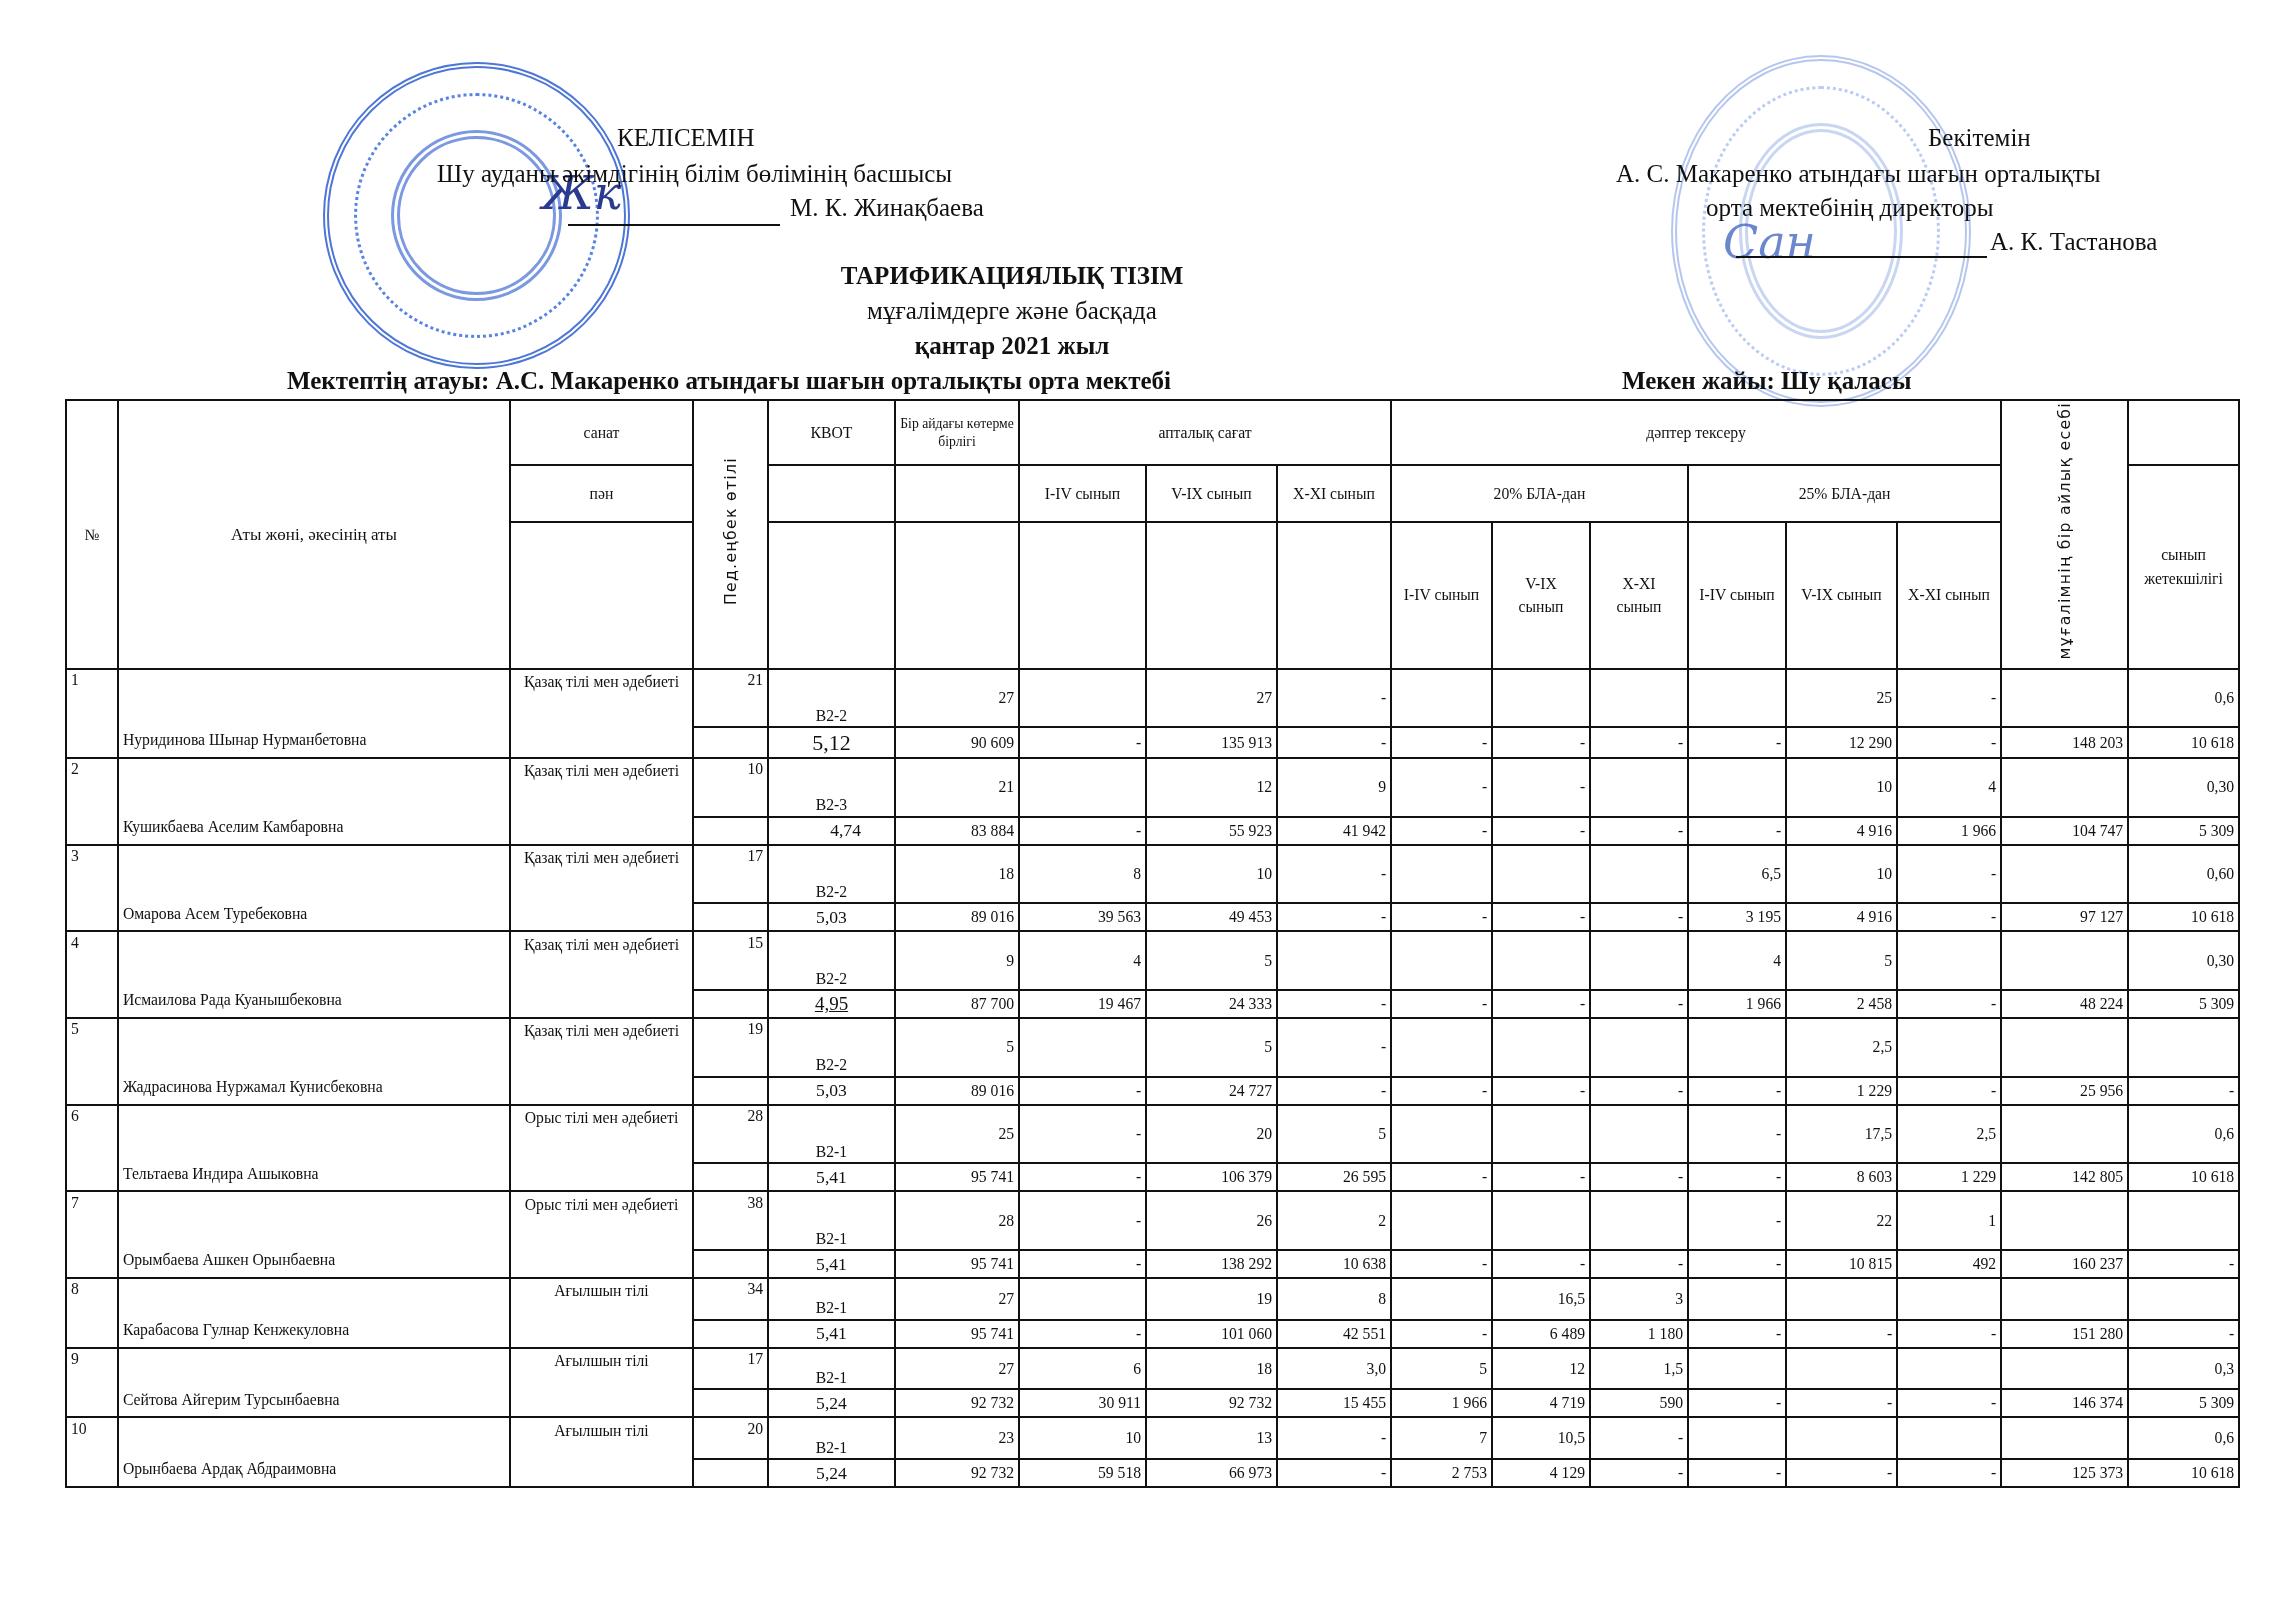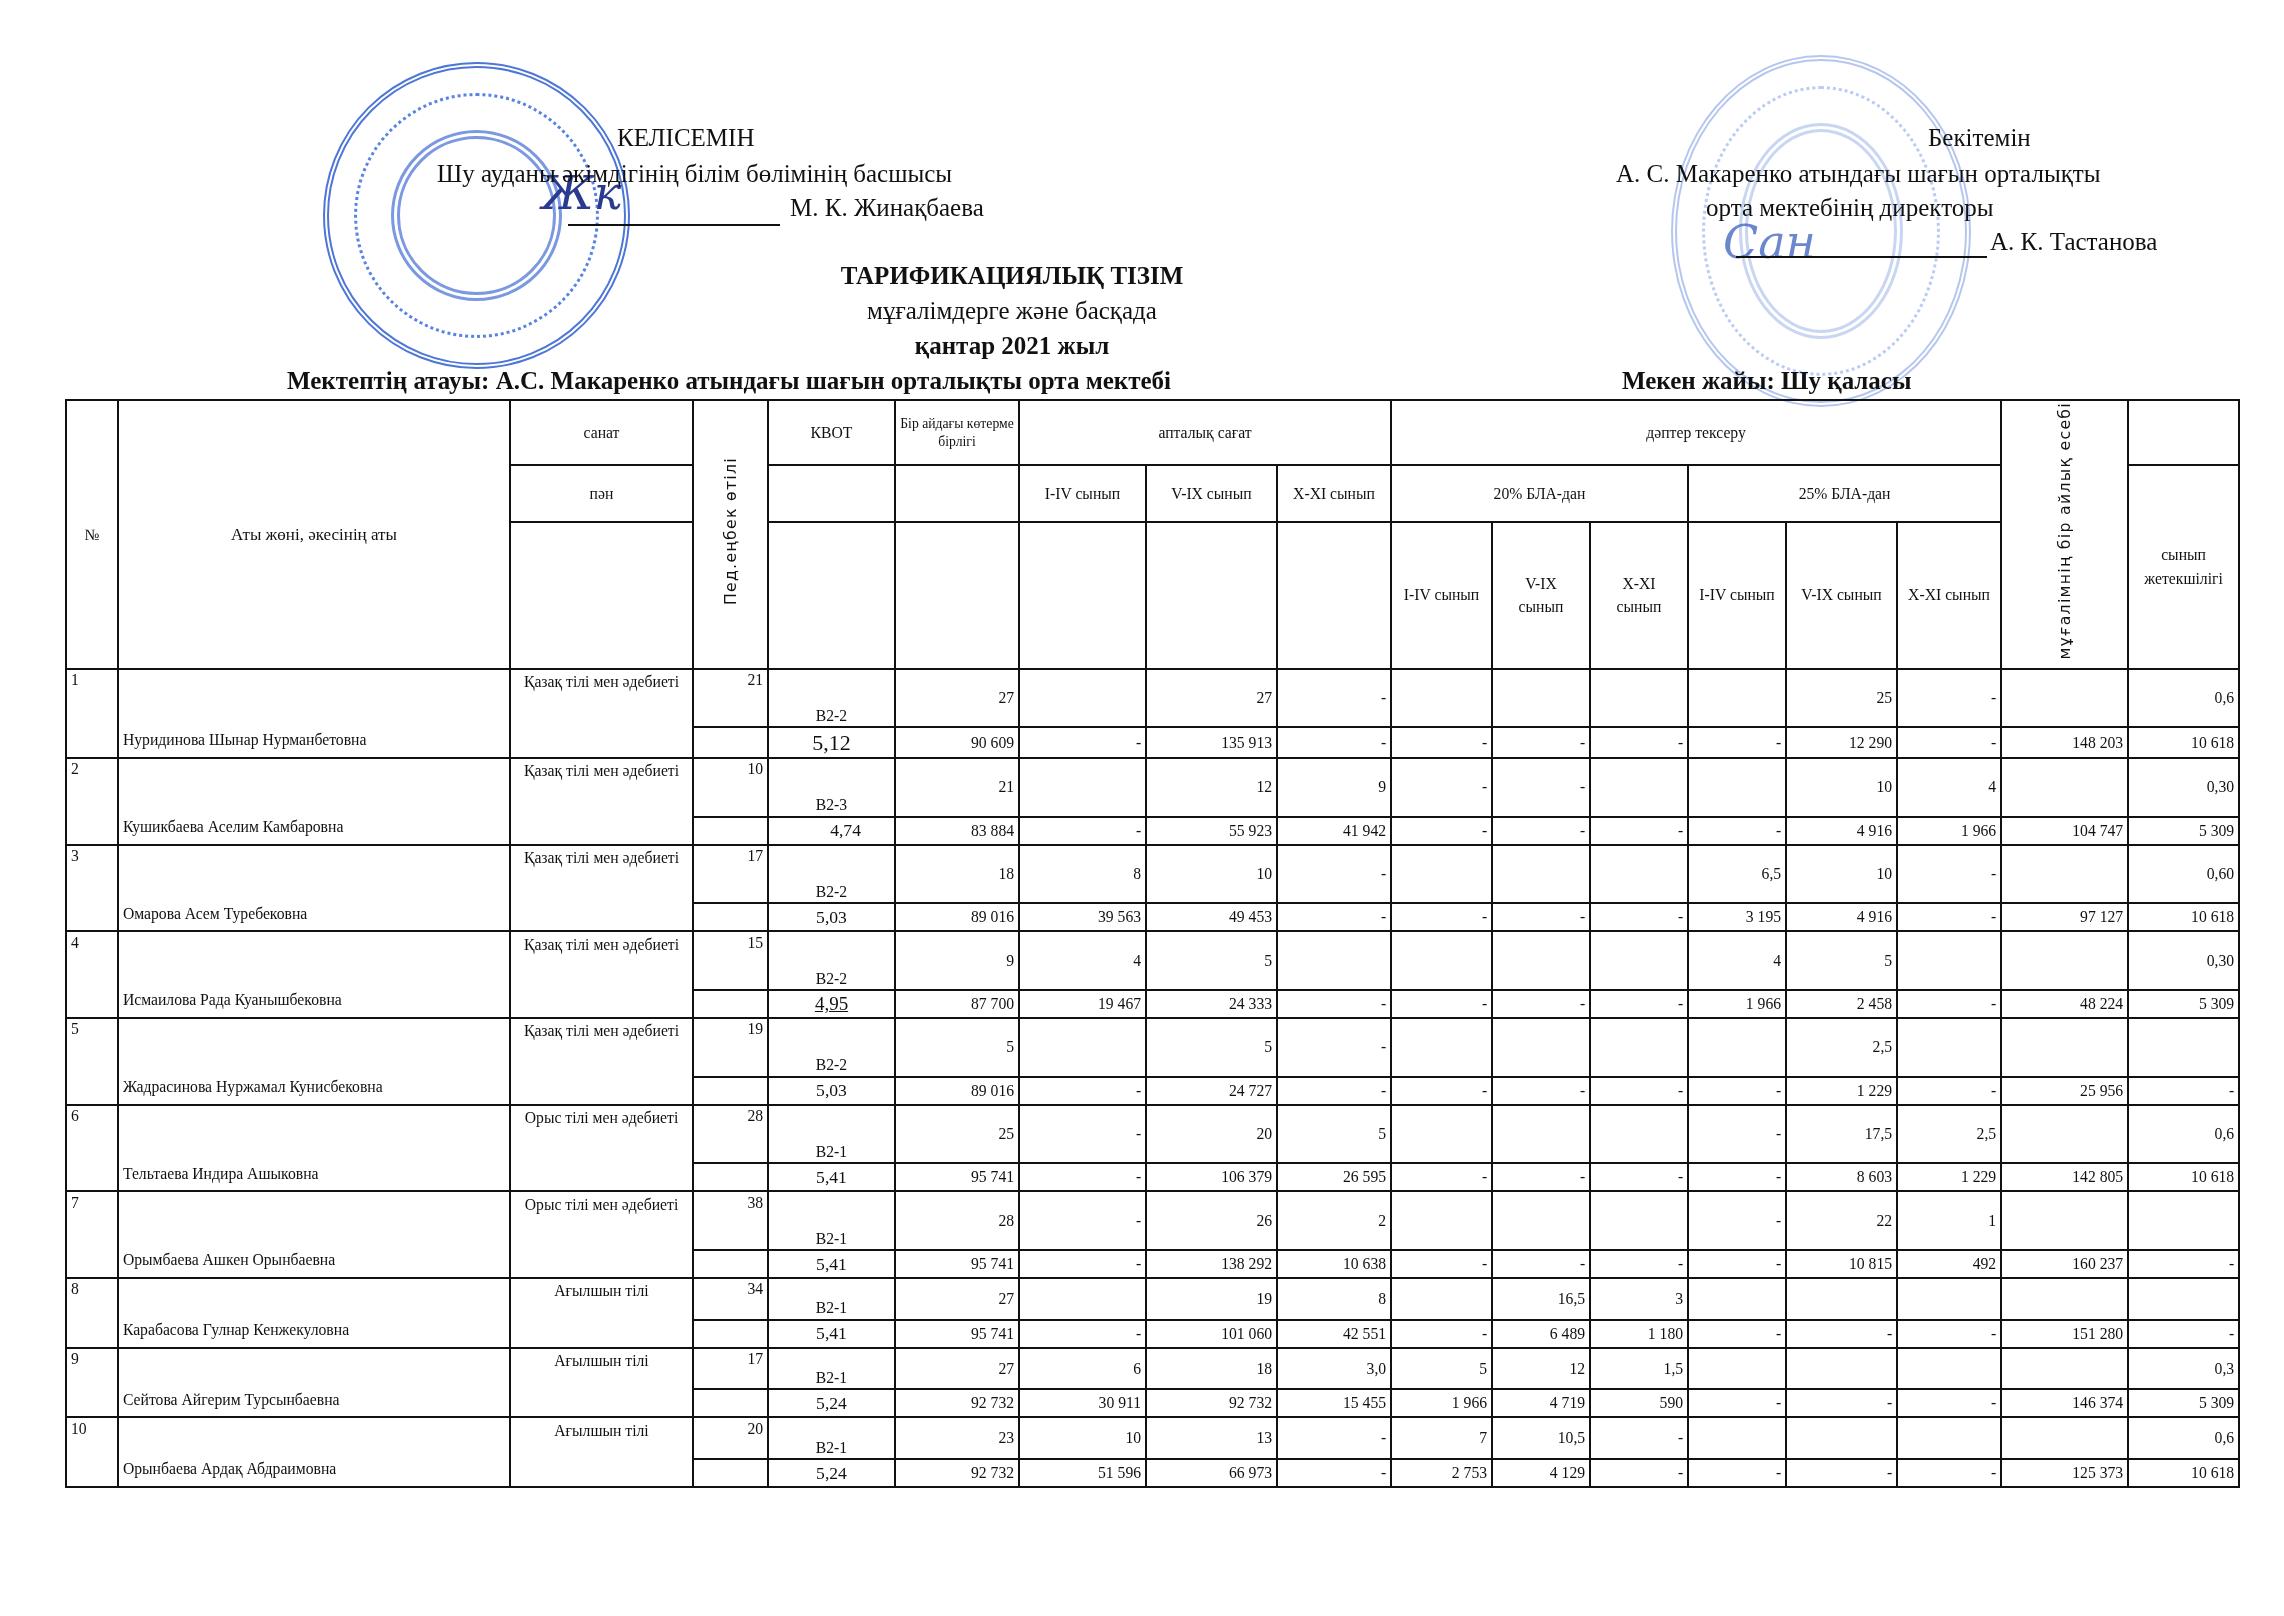--- a/index.html
+++ b/index.html
@@ -465,21 +465,21 @@
         <td class="num"></td>
         <td class="num"></td>
         <td class="num"></td>
         <td class="num"></td>
         <td class="num">0,6</td>
       </tr>
       <tr class="r2">
         <td></td>
         <td class="mid" style="font-size:17.6px;">5,24</td>
         <td class="num">92 732</td>
-        <td class="num">51 596</td>
+        <td class="num">59 518</td>
         <td class="num">66 973</td>
         <td class="num">-</td>
         <td class="num">2 753</td>
         <td class="num">4 129</td>
         <td class="num">-</td>
         <td class="num">-</td>
         <td class="num">-</td>
         <td class="num">-</td>
         <td class="num">125 373</td>
         <td class="num">10 618</td>

